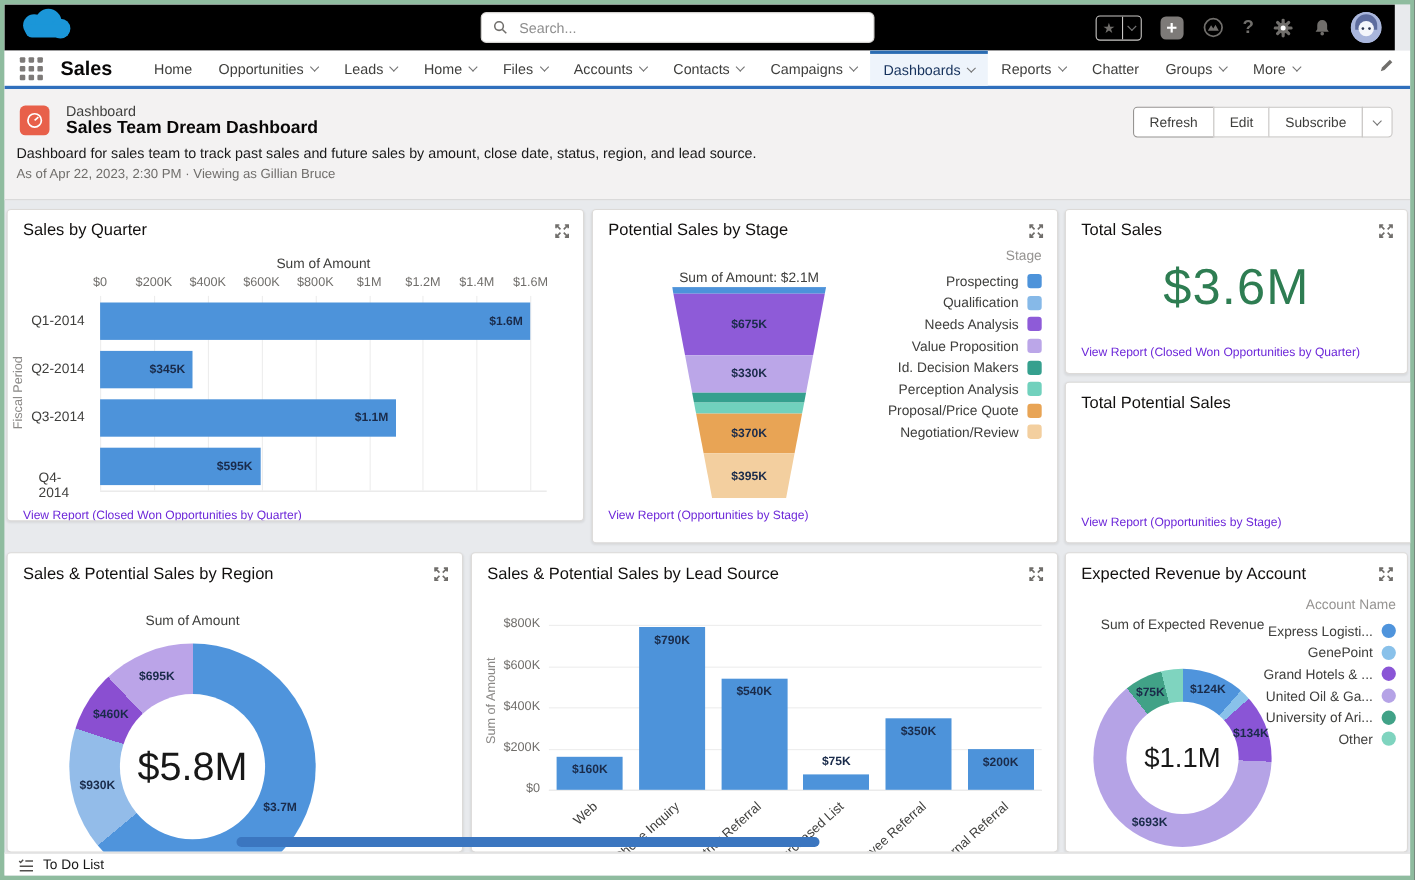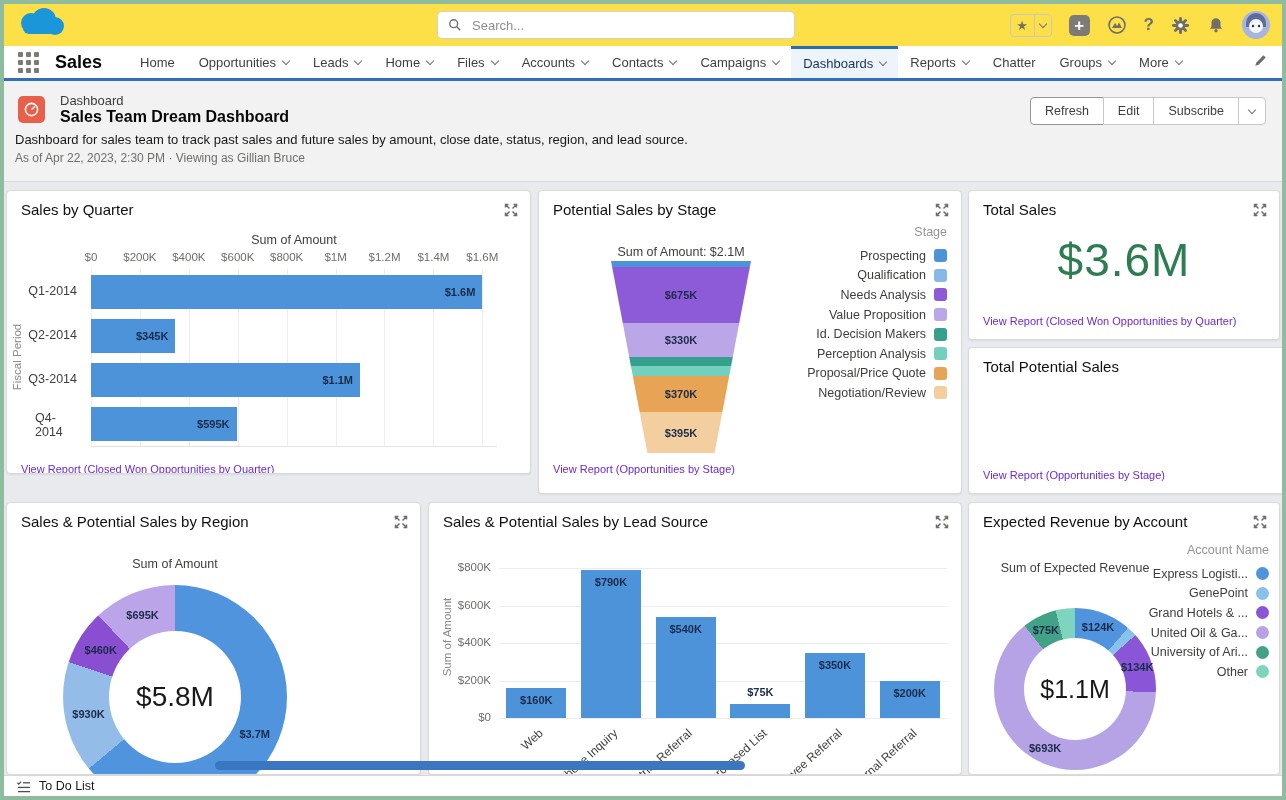--- a/index.html
+++ b/index.html
@@ -1,21 +1,21 @@
 <!DOCTYPE html>
 <html><head>
 <meta charset="utf-8">
 <style>
   html,body{margin:0;padding:0;background:#555;}
   *{box-sizing:border-box;}
   .frame{width:1286px;height:800px;background:#8fbc9f;padding:4px;position:relative;font-family:"Liberation Sans",sans-serif;}
   .page{position:relative;width:1278px;height:792px;background:#e8eaed;overflow:hidden;}
 
   
-  .global-header{position:absolute;top:0;left:0;right:0;height:42px;background:#fde047;}
+  .global-header{position:absolute;top:0;left:0;right:14px;height:42px;background:#000000;}
   .sf-logo{position:absolute;left:10px;top:2px;}
   .search-box{position:absolute;left:433px;top:7px;width:358px;height:28px;border:1px solid #d4d2d0;border-radius:5px;background:#fff;display:flex;align-items:center;padding:0 10px;gap:8px;}
   .search-box input{border:none;outline:none;font-size:13px;color:#444;width:100%;font-family:"Liberation Sans",sans-serif;background:transparent;}
   .search-box input::placeholder{color:#8e8e8e;}
   .header-actions{position:absolute;right:12px;top:0;height:42px;display:flex;align-items:center;gap:17px;}
   .fav-group{display:flex;border:1px solid #c9c7c5;border-radius:4px;height:23px;align-items:stretch;overflow:hidden;}
   .fav-star{width:24px;display:flex;align-items:center;justify-content:center;color:#706e6b;font-size:13px;border-right:1px solid #c9c7c5;}
   .fav-chev{width:16px;display:flex;align-items:center;justify-content:center;}
   .hicon{color:#706e6b;display:flex;align-items:center;justify-content:center;}
   .plus-box{width:21px;height:21px;background:#7d7a78;border-radius:5px;color:#fff;font-size:17px;line-height:19px;text-align:center;font-weight:700;}
@@ -81,21 +81,21 @@
   #card-total-sales{left:964px;top:186px;width:312px;height:150px;}
   #card-total-potential{left:964px;top:343px;width:341px;height:147px;}
   .metric-value{position:absolute;left:0;right:0;top:42px;text-align:center;font-size:46px;font-weight:500;letter-spacing:1px;}
 
   #card-region{left:2px;top:498px;width:415px;height:273px;}
   .r-subtitle{left:56px;width:224px;top:54px;}
   .donut{position:absolute;}
   .ring{position:absolute;left:0;top:0;width:100%;height:100%;border-radius:50%;}
   .hole{position:absolute;inset:0;margin:auto;background:#fff;border-radius:50%;display:flex;align-items:center;justify-content:center;}
   .center-label{color:#181818;font-weight:500;}
-  #card-region .center-label{font-size:28px;}
+  #card-region .center-label{font-size:36px;}
   #card-account .center-label{font-size:25px;}
   .slice-label{position:absolute;transform:translate(-50%,-50%);font-size:11px;font-weight:700;color:#1a2b4a;white-space:nowrap;}
 
   #card-lead{left:424px;top:498px;width:534px;height:273px;}
   .l-plot{position:absolute;left:70px;top:56px;width:448px;height:160px;border-bottom:1px solid #d8d8d8;}
   .hgrid{position:absolute;left:0;right:0;height:1px;background:#ededed;}
   .ytick{position:absolute;left:-64px;width:56px;text-align:right;font-size:11.5px;color:#706e6b;}
   .vbar{position:absolute;bottom:0;}
   .vbar-label{position:absolute;text-align:center;font-size:11px;font-weight:700;color:#1a2b4a;}
   .vcat{position:absolute;transform:rotate(-42deg);transform-origin:100% 0;font-size:12px;color:#3e3e3c;white-space:nowrap;}
@@ -308,21 +308,21 @@
             <div class="hbar-label">$1.1M</div>
           </div>
           <div class="hbar" style="top: 138px; width: 145.524px; background: rgb(77, 147, 218);">
             <div class="hbar-label">$595K</div>
           </div>
         </div>
     <div class="q-cats">
           <div class="hcat" style="top: 15px;">Q1-2014</div>
           <div class="hcat" style="top: 59px;">Q2-2014</div>
           <div class="hcat" style="top: 103px;">Q3-2014</div>
-          <div class="hcat" style="top: 142px; margin-left: 28px;">Q4-2014</div>
+          <div class="hcat" style="top: 158px; margin-left: 28px;">Q4-2014</div>
         </div>
     <span class="axis-ylab" style="left:-50px;top:160px;">Fiscal Period</span>
     <span class="view-report" style="top:272px;">View Report (Closed Won Opportunities by Quarter)</span>
   </div>
 
   <div class="card" id="card-stage">
     <span class="card-title">Potential Sales by Stage</span>
     <span class="expand"><svg width="14" height="14" viewBox="0 0 14 14" fill="none" stroke="#706e6b" stroke-width="1.5">
             <path d="M5.5 5.5L1.5 1.5M1.5 4.5v-3h3M8.5 5.5l4-4M9.5 1.5h3v3M5.5 8.5l-4 4M1.5 9.5v3h3M8.5 8.5l4 4M12.5 9.5v3h-3"></path>
           </svg></span>

